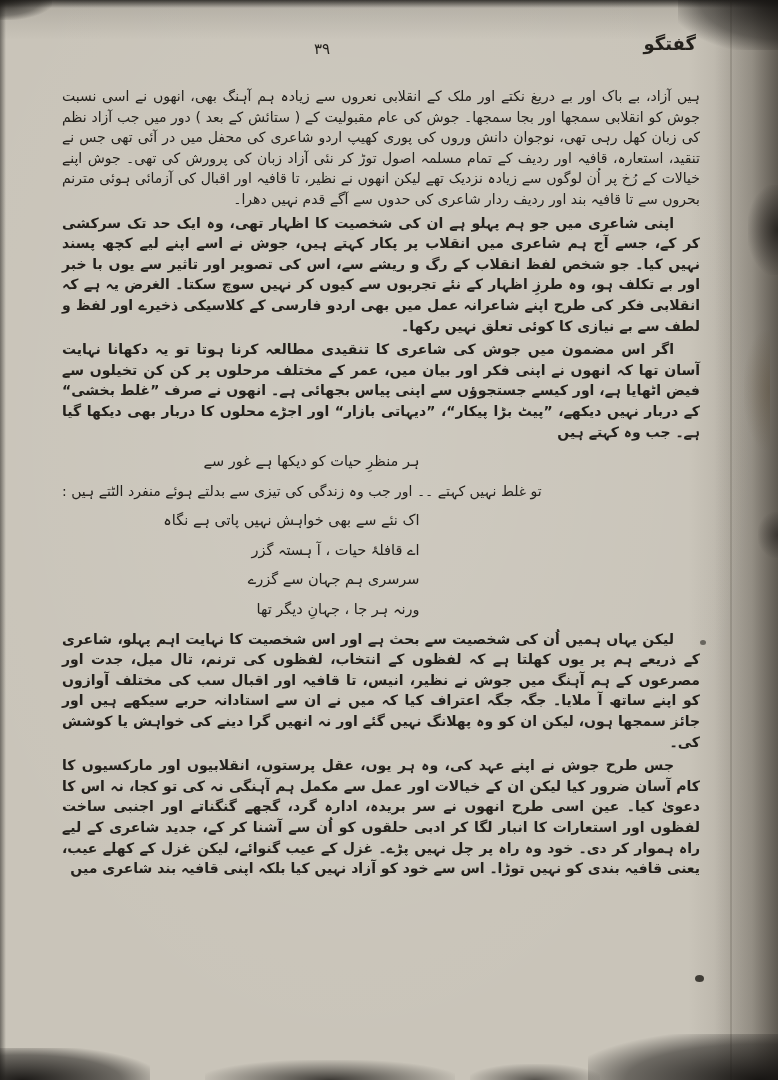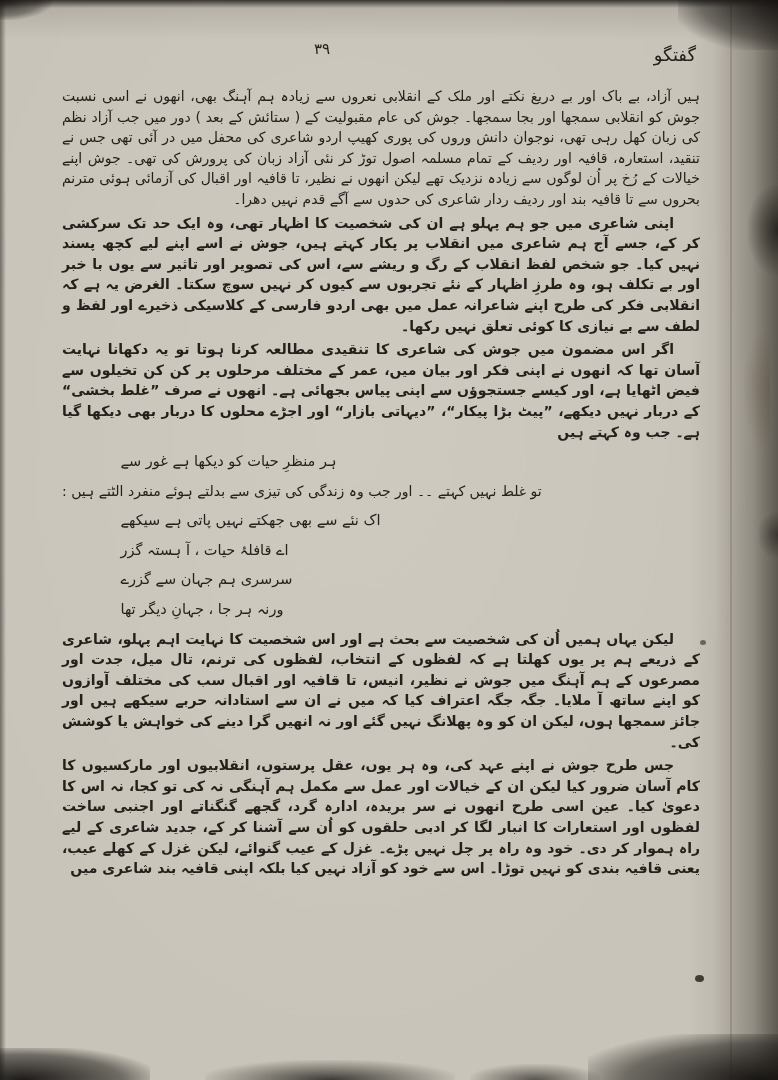--- a/index.html
+++ b/index.html
@@ -40,35 +40,35 @@
   .blot-b2{position:absolute;bottom:0;left:470px;width:130px;height:16px;
     background:radial-gradient(ellipse at 50% 100%, rgba(25,23,20,0.65), rgba(25,23,20,0) 75%);}
   .blot-br{position:absolute;bottom:0;right:0;width:190px;height:46px;
     background:radial-gradient(ellipse at 90% 100%, rgba(18,16,14,0.95), rgba(18,16,14,0.5) 55%, rgba(18,16,14,0) 80%);}
   .dot-1{position:absolute;top:975px;left:695px;width:9px;height:7px;border-radius:50%;background:rgba(30,27,23,0.8);}
   .dot-2{position:absolute;top:640px;left:700px;width:6px;height:5px;border-radius:50%;background:rgba(30,27,23,0.55);}
   .stain-1{position:absolute;top:330px;right:8px;width:26px;height:120px;
     background:radial-gradient(ellipse at 100% 50%, rgba(95,82,62,0.4), rgba(95,82,62,0) 75%);}
 
   
-  .header-title{position:absolute;top:44px;right:82px;font-size:18px;font-weight:normal;letter-spacing:1px;}
+  .header-title{position:absolute;top:33px;right:82px;font-size:18px;font-weight:bold;letter-spacing:1px;}
   .page-number{position:absolute;top:40px;left:314px;font-size:15px;}
 
   
   .text-block{
     position:absolute;top:86px;left:62px;right:66px;
     direction:rtl;text-align:justify;
     font-size:14px;line-height:20.6px;
   }
   .para{margin:0 12px 3px 0;text-align:justify;}
   .para.indent{text-indent:26px;font-weight:bold;}
   .prose-line{margin:4px 0;text-align:left;}
   .verse{
     width:46%;margin:9px 45% 9px 9%;
-    text-align:left;font-size:14.5px;
+    text-align:right;font-size:14.5px;
   }
 </style>
 </head>
 <body>
 
 <div class="scan-page">
 
   <div class="edge-top"></div>
   <div class="edge-left"></div>
   <div class="band-right"></div>
@@ -87,21 +87,21 @@
 
   <span class="header-title">گفتگو</span>
   <span class="page-number">۳۹</span>
 
   <div class="text-block">
     <p class="para">ہیں آزاد، بے باک اور بے دریغ نکتے اور ملک کے انقلابی نعروں سے زیادہ ہم آہنگ بھی، انھوں نے اسی نسبت جوش کو انقلابی سمجھا اور بجا سمجھا۔ جوش کی عام مقبولیت کے ( ستائش کے بعد ) دور میں جب آزاد نظم کی زبان کھل رہی تھی، نوجوان دانش وروں کی پوری کھیپ اردو شاعری کی محفل میں در آئی تھی جس نے تنقید، استعارہ، قافیہ اور ردیف کے تمام مسلمہ اصول توڑ کر نئی آزاد زبان کی پرورش کی تھی۔ جوش اپنے خیالات کے رُخ پر اُن لوگوں سے زیادہ نزدیک تھے لیکن انھوں نے نظیر، تا قافیہ اور اقبال کی آزمائی ہوئی مترنم بحروں سے تا قافیہ بند اور ردیف ردار شاعری کی حدوں سے آگے قدم نہیں دھرا۔</p>
     <p class="para indent">اپنی شاعری میں جو ہم پہلو ہے ان کی شخصیت کا اظہار تھی، وہ ایک حد تک سرکشی کر کے، جسے آج ہم شاعری میں انقلاب پر پکار کہتے ہیں، جوش نے اسے اپنے لیے کچھ پسند نہیں کیا۔ جو شخص لفظ انقلاب کے رگ و ریشے سے، اس کی تصویر اور تاثیر سے یوں با خبر اور بے تکلف ہو، وہ طرزِ اظہار کے نئے تجربوں سے کیوں کر نہیں سوچ سکتا۔ الغرض یہ ہے کہ انقلابی فکر کی طرح اپنے شاعرانہ عمل میں بھی اردو فارسی کے کلاسیکی ذخیرے اور لفظ و لطف سے بے نیازی کا کوئی تعلق نہیں رکھا۔</p>
     <p class="para indent">اگر اس مضمون میں جوش کی شاعری کا تنقیدی مطالعہ کرنا ہوتا تو یہ دکھانا نہایت آسان تھا کہ انھوں نے اپنی فکر اور بیان میں، عمر کے مختلف مرحلوں پر کن کن تخیلوں سے فیض اٹھایا ہے، اور کیسے جستجوؤں سے اپنی پیاس بجھائی ہے۔ انھوں نے صرف ”غلط بخشی“ کے دربار نہیں دیکھے، ”پیٹ بڑا پیکار“، ”دیہاتی بازار“ اور اجڑے محلوں کا دربار بھی دیکھا گیا ہے۔ جب وہ کہتے ہیں</p>
     <p class="verse">ہر منظرِ حیات کو دیکھا ہے غور سے</p>
     <p class="prose-line">تو غلط نہیں کہتے ۔۔ اور جب وہ زندگی کی تیزی سے بدلتے ہوئے منفرد الٹتے ہیں :</p>
-    <p class="verse">اک نئے سے بھی جھکتے نہیں پاتی ہے سیکھے</p>
+    <p class="verse">اک نئے سے بھی خواہش نہیں پاتی ہے نگاہ</p>
     <p class="verse">اے قافلۂ حیات ، آ ہستہ گزر</p>
     <p class="verse">سرسری ہم جہان سے گزرے</p>
     <p class="verse">ورنہ ہر جا ، جہانِ دیگر تھا</p>
     <p class="para indent">لیکن یہاں ہمیں اُن کی شخصیت سے بحث ہے اور اس شخصیت کا نہایت اہم پہلو، شاعری کے ذریعے ہم پر یوں کھلتا ہے کہ لفظوں کے انتخاب، لفظوں کی ترنم، تال میل، جدت اور مصرعوں کے ہم آہنگ میں جوش نے نظیر، انیس، تا قافیہ اور اقبال سب کی مختلف آوازوں کو اپنے ساتھ آ ملایا۔ جگہ جگہ اعتراف کیا کہ میں نے ان سے استادانہ حربے سیکھے ہیں اور جائز سمجھا ہوں، لیکن ان کو وہ پھلانگ نہیں گئے اور نہ انھیں گرا دینے کی خواہش یا کوشش کی۔</p>
     <p class="para indent">جس طرح جوش نے اپنے عہد کی، وہ ہر یوں، عقل پرستوں، انقلابیوں اور مارکسیوں کا کام آسان ضرور کیا لیکن ان کے خیالات اور عمل سے مکمل ہم آہنگی نہ کی تو کجا، نہ اس کا دعویٰ کیا۔ عین اسی طرح انھوں نے سر بریدہ، ادارہ گرد، گجھے گنگناتے اور اجنبی ساخت لفظوں اور استعارات کا انبار لگا کر ادبی حلقوں کو اُن سے آشنا کر کے، جدید شاعری کے لیے راہ ہموار کر دی۔ خود وہ راہ پر چل نہیں پڑے۔ غزل کے عیب گنوائے، لیکن غزل کے کھلے عیب، یعنی قافیہ بندی کو نہیں توڑا۔ اس سے خود کو آزاد نہیں کیا بلکہ اپنی قافیہ بند شاعری میں</p>
   </div>
 
 </div>
 
 </body></html>

